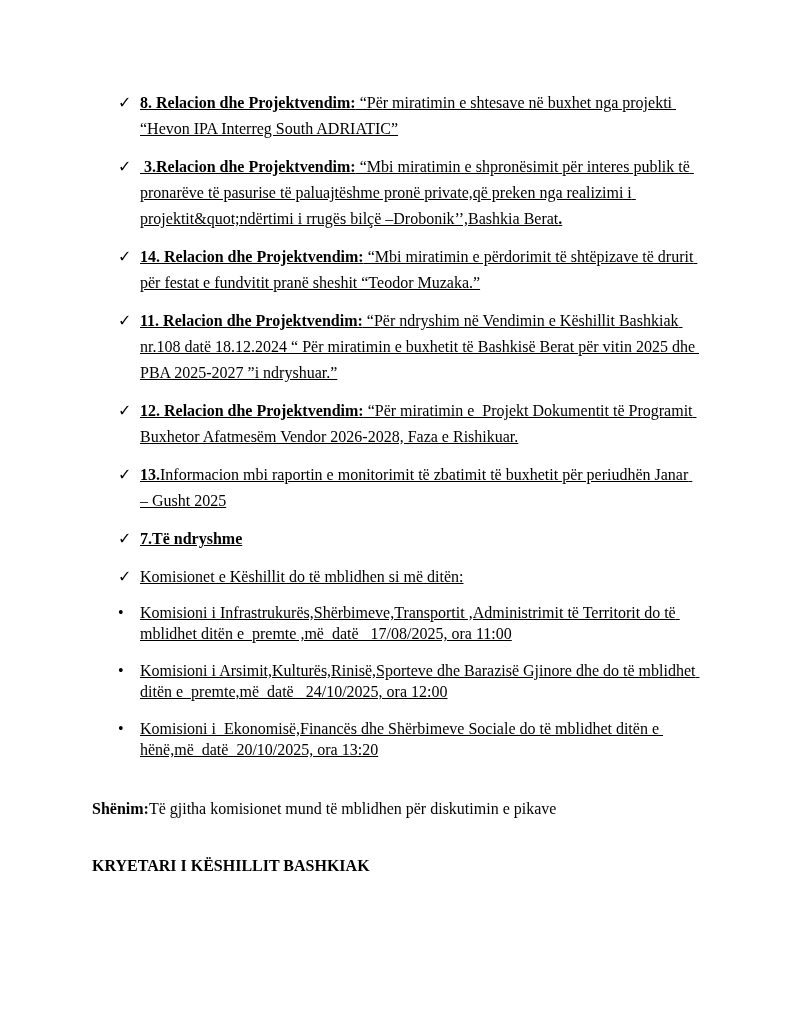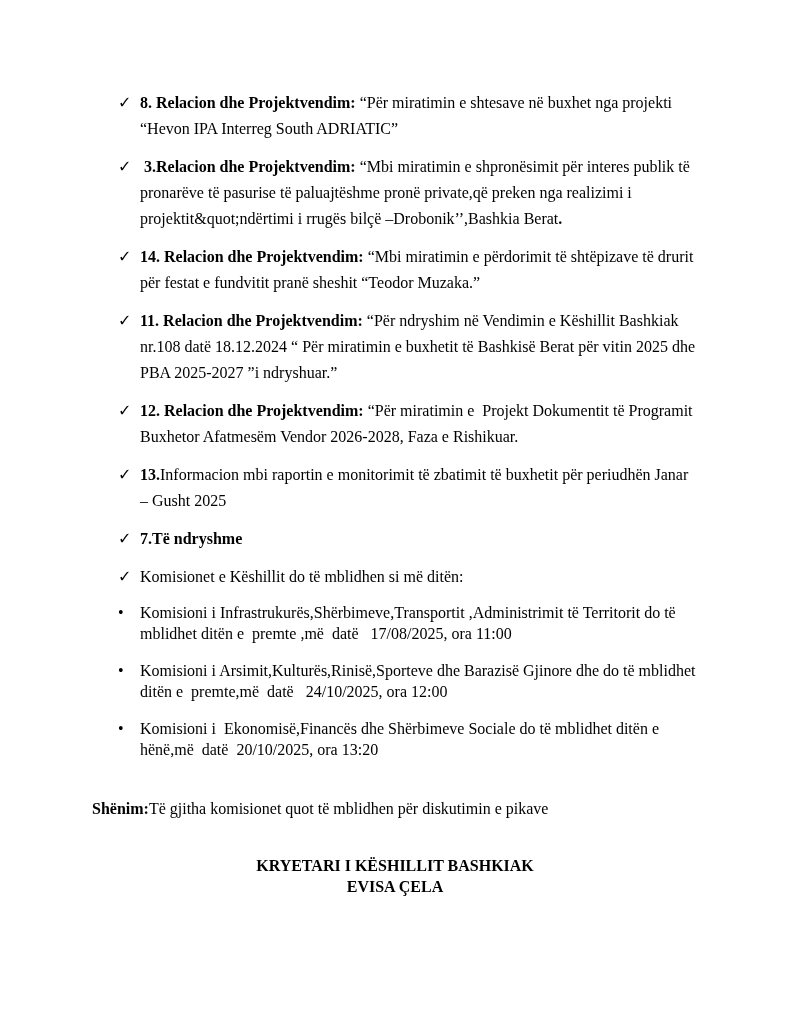--- a/index.html
+++ b/index.html
@@ -25,33 +25,32 @@
     width: 558px;
   }
   .agenda .litem   { line-height: 26px; margin-bottom: 12px; }
   .commissions .litem { line-height: 21px; margin-bottom: 16px; }
   .marker {
     position: absolute;
     left: -22px;
     top: 0;
     font-family: "Liberation Serif", "DejaVu Sans", serif;
   }
-  .text { white-space: pre-wrap; }
+  .text { white-space: pre-wrap; text-decoration: underline; }
   .b { font-weight: bold; }
   .r { font-weight: normal; }
   .note {
     margin-top: 36px;
     line-height: 26px;
     white-space: pre-wrap;
     width: 606px;
   }
   .signature {
     margin-top: 33px;
     width: 606px;
-    text-align: center;
     font-weight: bold;
     line-height: 21px;
   }
 </style>
 </head>
 <body>
 
 <div class="page">
 
   <section class="agenda">
@@ -106,20 +105,19 @@
     <span class="marker">•</span>
     <p class="text"><span class="r">Komisioni i Arsimit,Kulturës,Rinisë,Sporteve dhe Barazisë Gjinore dhe do të mblidhet ditën e  premte,më  datë   24/10/2025, ora 12:00</span></p>
   </div>
 
   <div class="litem">
     <span class="marker">•</span>
     <p class="text"><span class="r">Komisioni i  Ekonomisë,Financës dhe Shërbimeve Sociale do të mblidhet ditën e hënë,më  datë  20/10/2025, ora 13:20</span></p>
   </div>
 </section>
 
-  <p class="note"><span class="b">Shënim:</span><span class="r">Të gjitha komisionet quot të mblidhen për diskutimin e pikave</span></p>
+  <p class="note"><span class="b">Shënim:</span><span class="r">Të gjitha komisionet mund të mblidhen për diskutimin e pikave</span></p>
 
   <div class="signature">
     <div>KRYETARI I KËSHILLIT BASHKIAK</div>
-    <div>EVISA ÇELA</div>
   </div>
 
 </div>
 
 </body></html>

